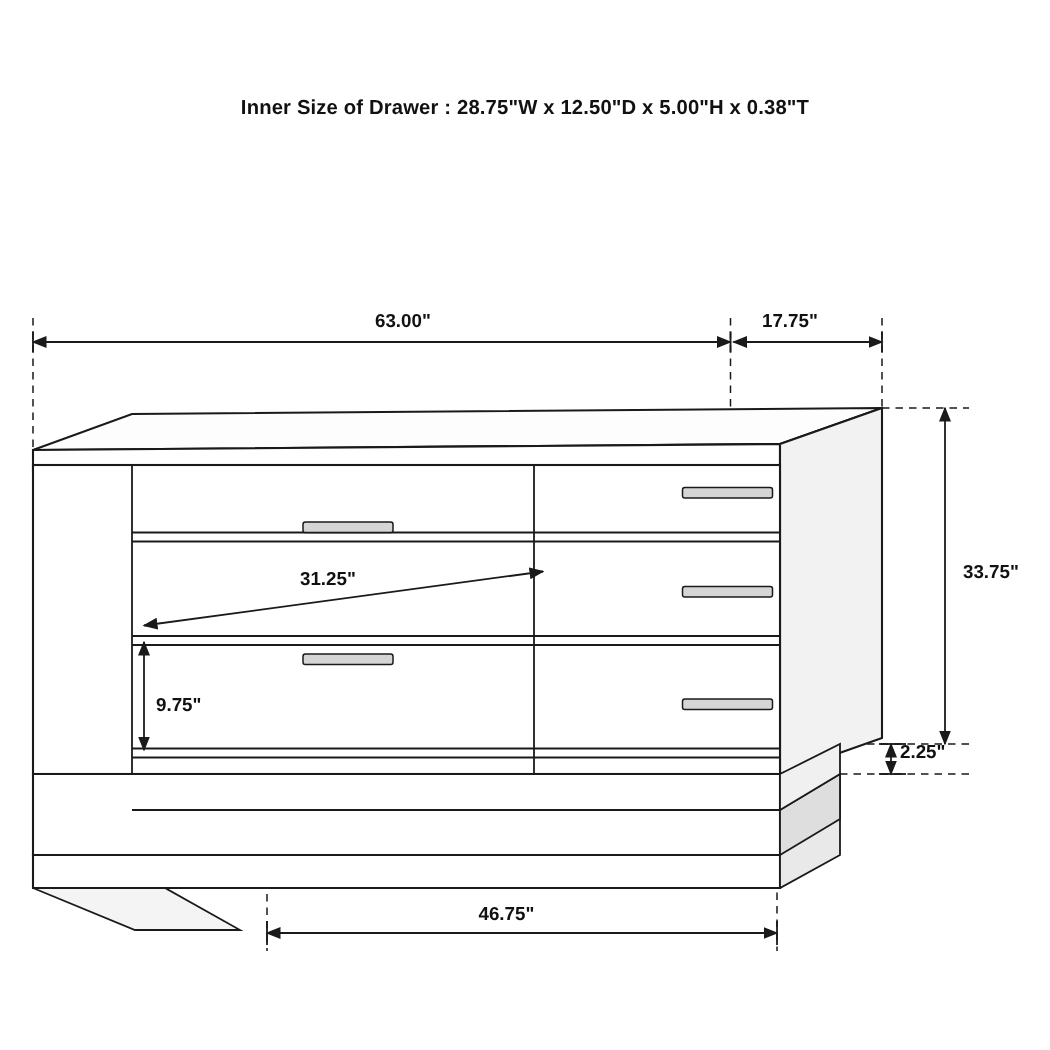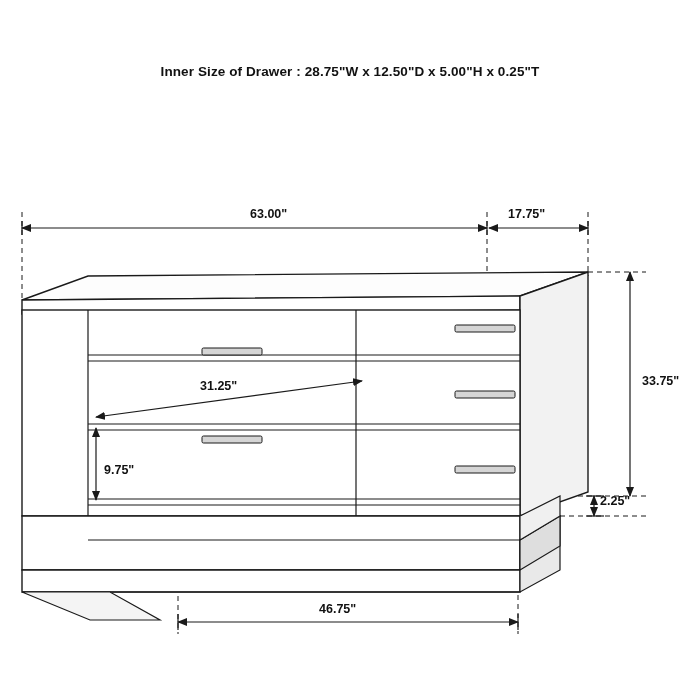--- a/index.html
+++ b/index.html
@@ -45,21 +45,21 @@
     font-weight: bold;
     color: #111111;
     white-space: nowrap;
   }
 </style>
 </head>
 <body>
 
 <div id="stage">
 
-  <div class="title">Inner Size of Drawer : 28.75"W x 12.50"D x 5.00"H x 0.25"T</div>
+  <div class="title">Inner Size of Drawer : 28.75"W x 12.50"D x 5.00"H x 0.38"T</div>
 
   <svg class="diagram" viewBox="0 0 700 700">
     <defs>
       <marker id="arrEnd" markerWidth="10" markerHeight="8" refX="9" refY="4" orient="auto" markerUnits="userSpaceOnUse">
         <path d="M0,0 L10,4 L0,8 z" fill="#1a1a1a"></path>
       </marker>
       <marker id="arrStart" markerWidth="10" markerHeight="8" refX="1" refY="4" orient="auto" markerUnits="userSpaceOnUse">
         <path d="M10,0 L0,4 L10,8 z" fill="#1a1a1a"></path>
       </marker>
     </defs>

